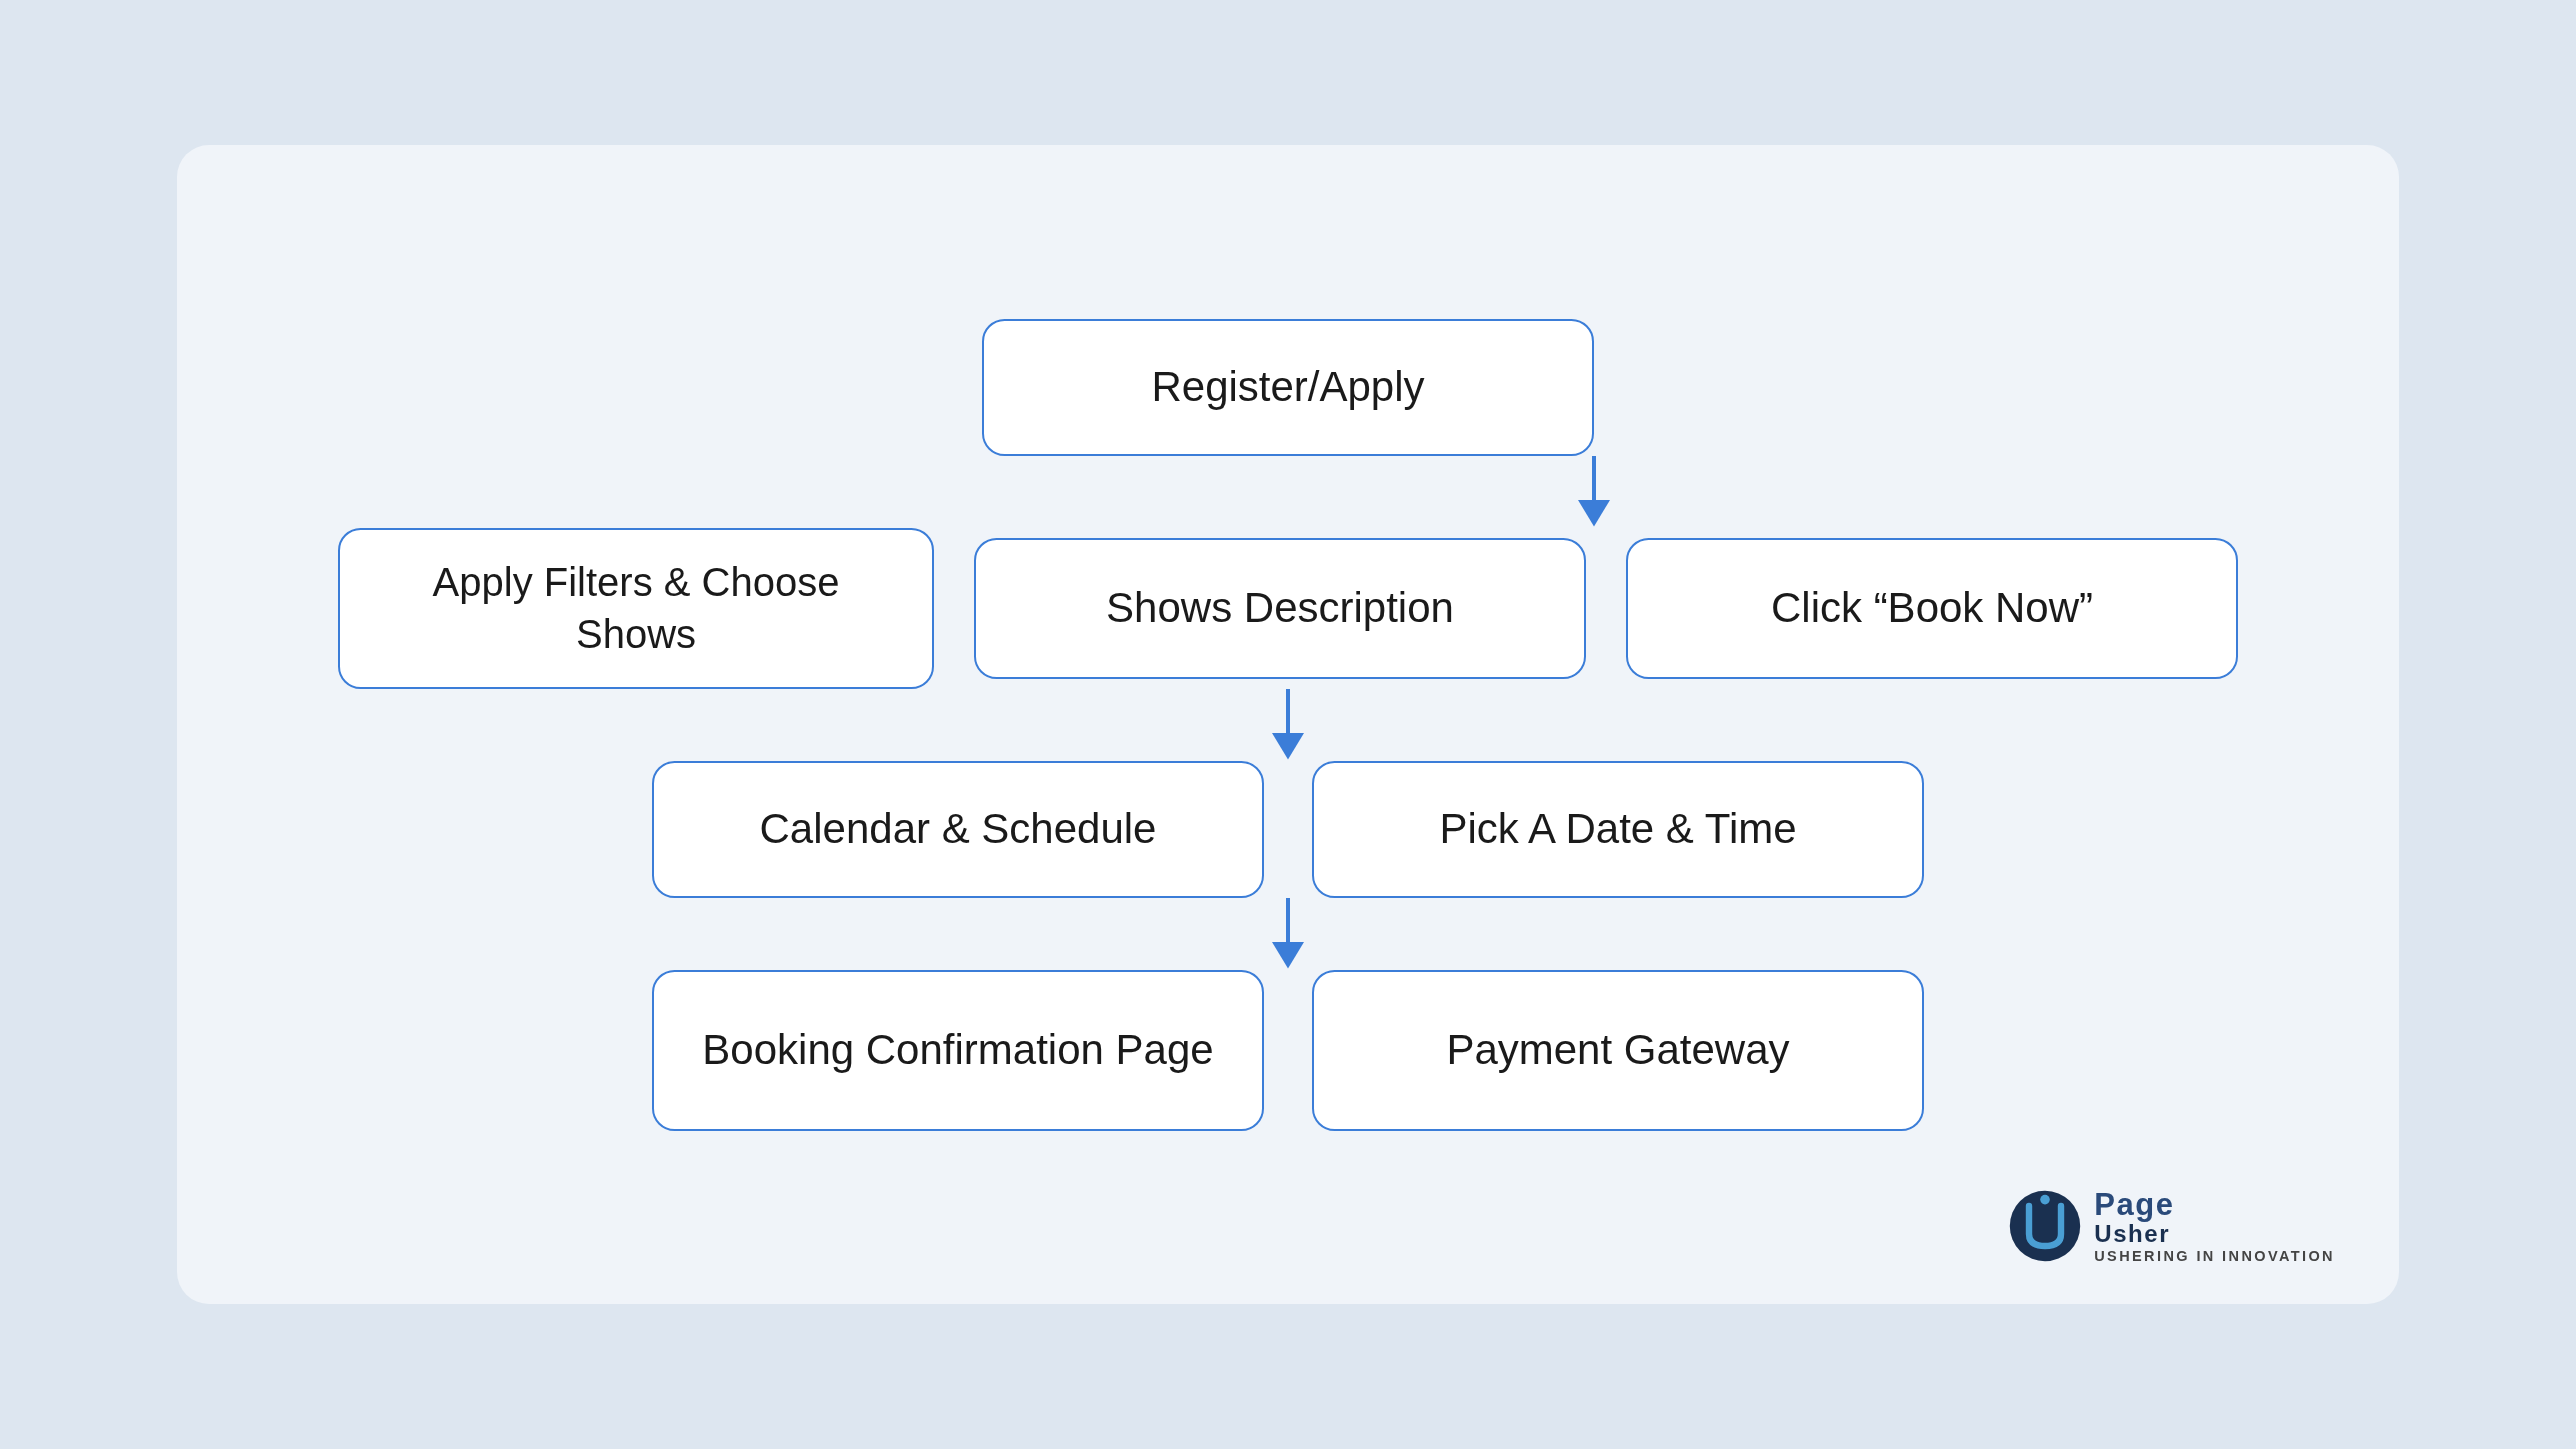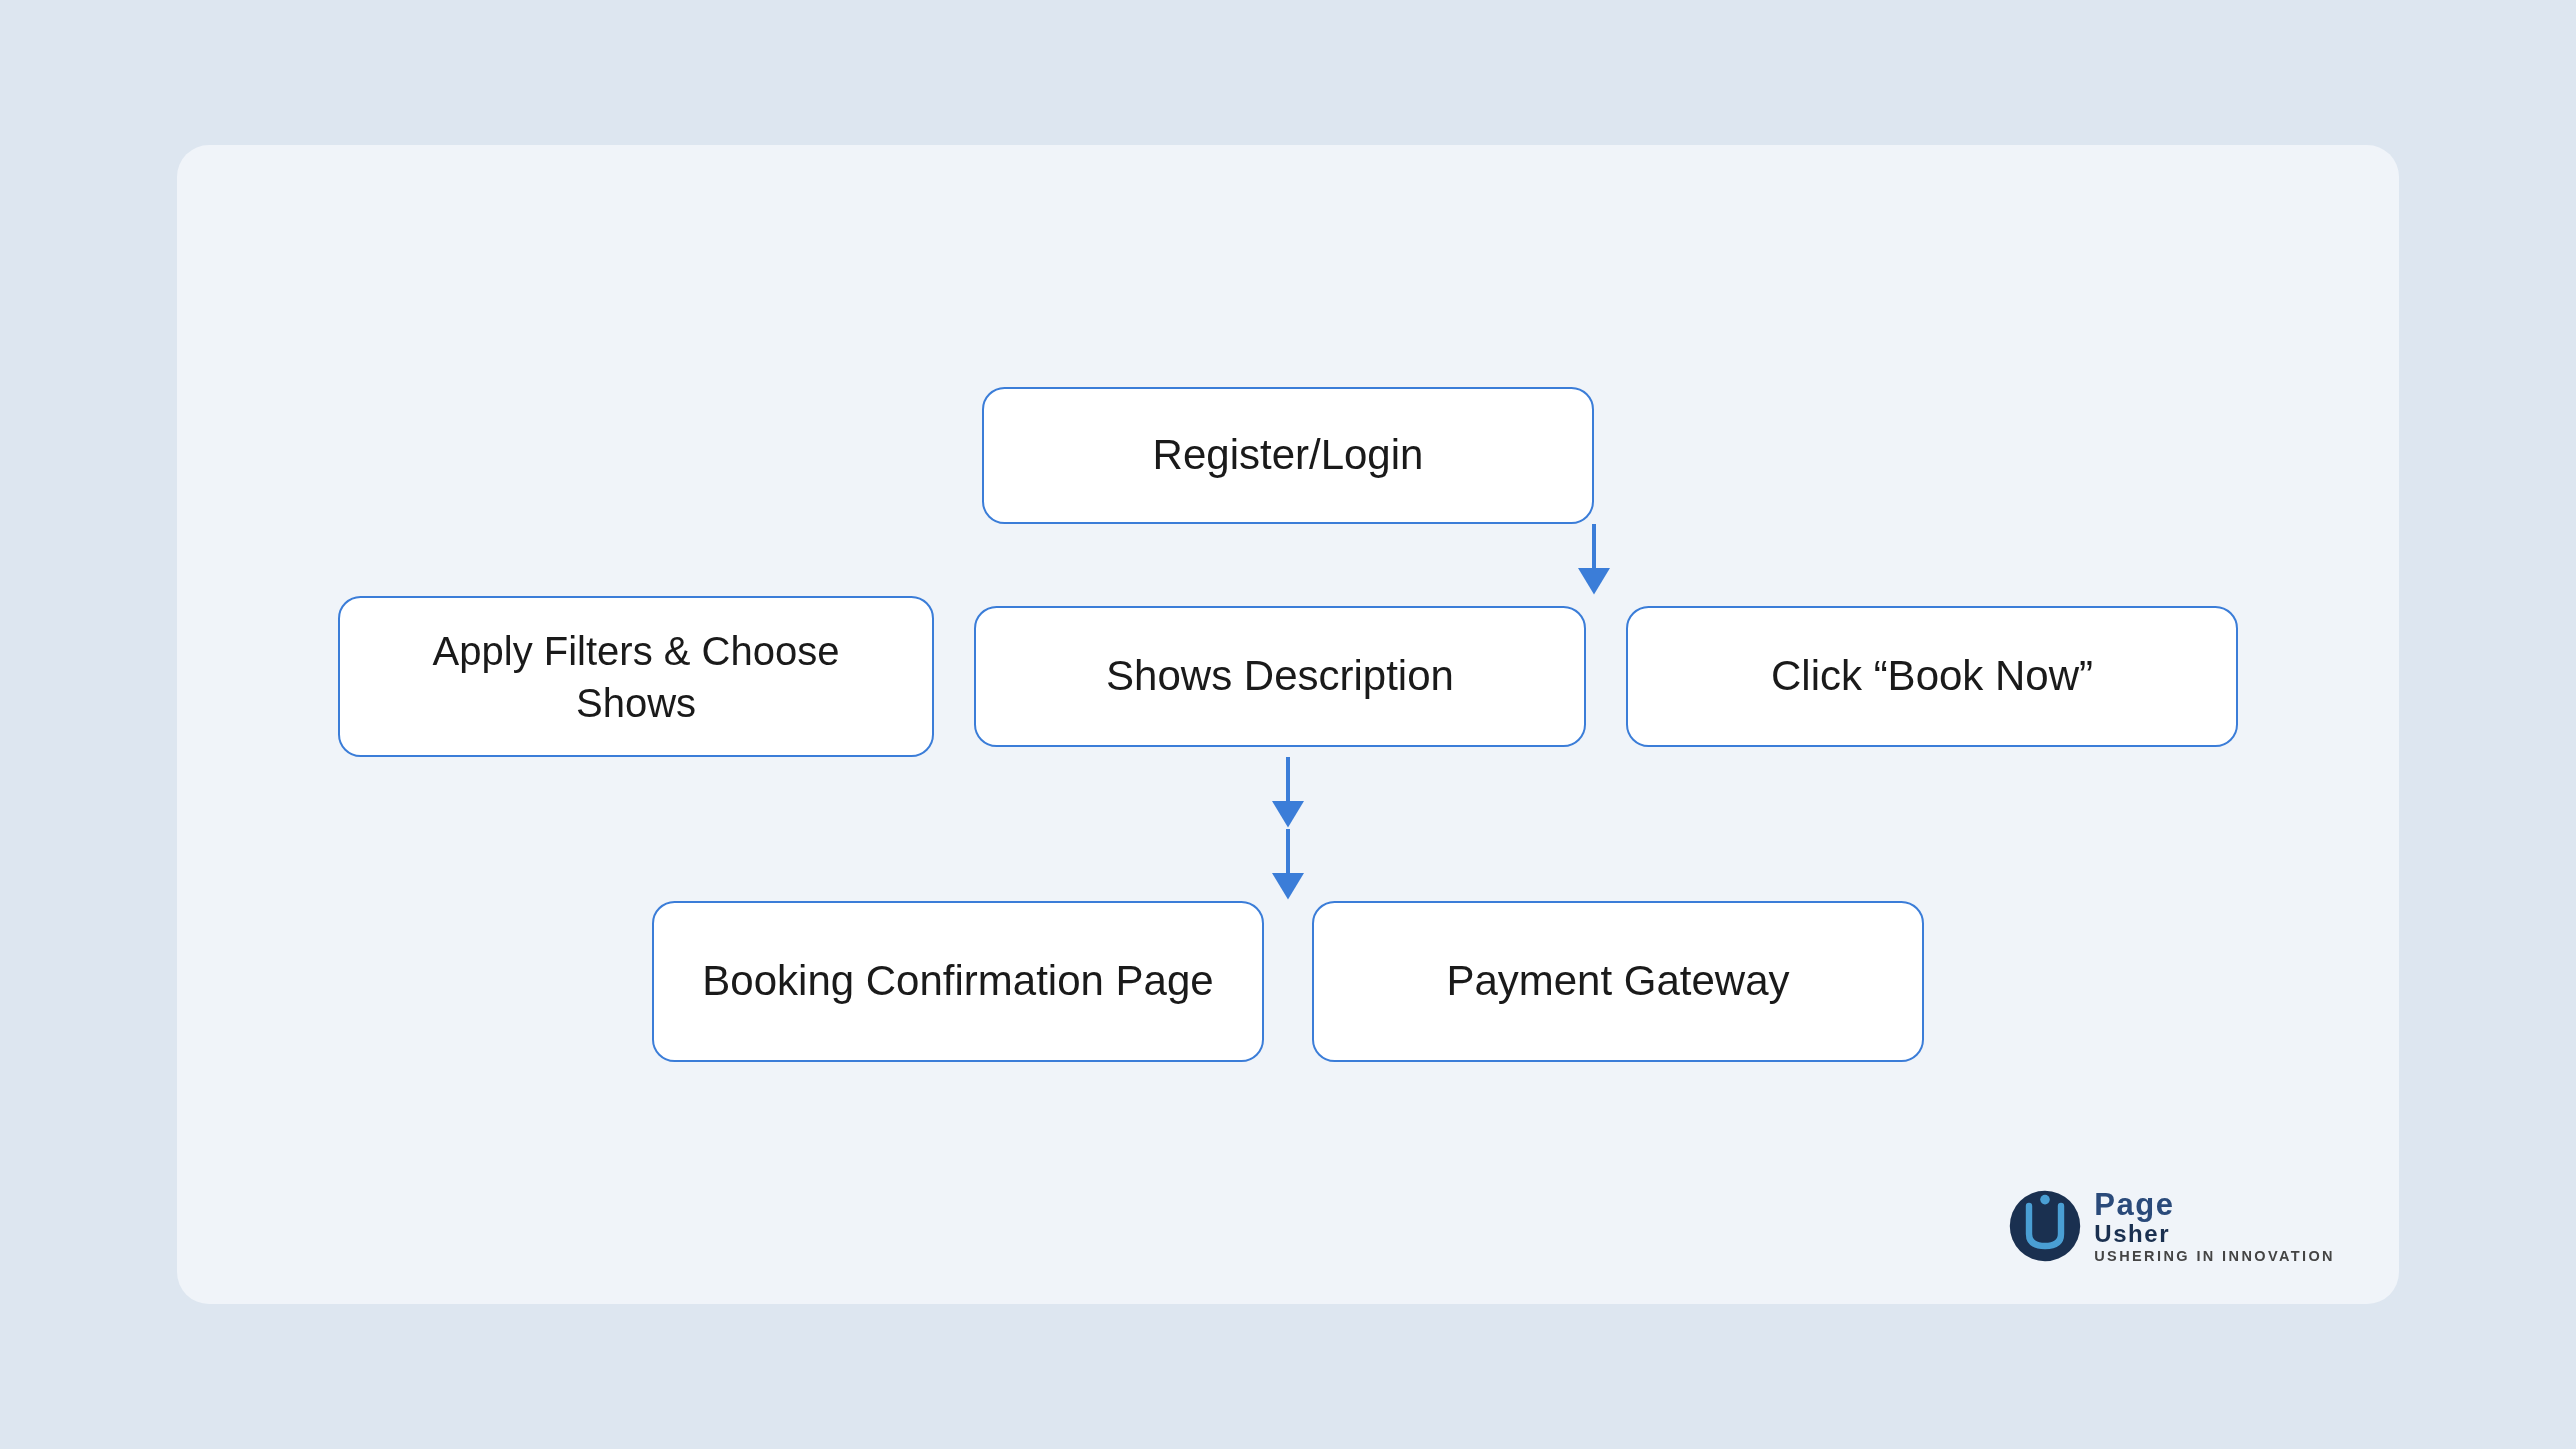--- a/index.html
+++ b/index.html
@@ -153,21 +153,21 @@
   </style>
 </head>
 <body>
 
 <div class="main-card">
 
   <div class="diagram-container">
 
     <div class="row row1">
       <div class="box box-wide">
-        <span>Register/Login</span>
+        <span>Register/Apply</span>
       </div>
     </div>
 
     <div class="arrow-down" style="margin-left: 612px;">
       <svg viewBox="0 0 60 90" fill="none" xmlns="http://www.w3.org/2000/svg">
         <line x1="30" y1="0" x2="30" y2="65" stroke="#3b7dd8" stroke-width="5"></line>
         <polygon points="30,88 10,55 50,55" fill="#3b7dd8"></polygon>
       </svg>
     </div>
 
@@ -183,20 +183,28 @@
       </div>
     </div>
 
     <div class="arrow-down" style="margin-left: 0px;">
       <svg viewBox="0 0 60 90" fill="none" xmlns="http://www.w3.org/2000/svg">
         <line x1="30" y1="0" x2="30" y2="65" stroke="#3b7dd8" stroke-width="5"></line>
         <polygon points="30,88 10,55 50,55" fill="#3b7dd8"></polygon>
       </svg>
     </div>
 
+    <div class="row row3">
+      <div class="box box-wide">
+        <span>Calendar &amp; Schedule</span>
+      </div>
+      <div class="box box-wide">
+        <span>Pick A Date &amp; Time</span>
+      </div>
+    </div>
 
     <div class="arrow-down">
       <svg viewBox="0 0 60 90" fill="none" xmlns="http://www.w3.org/2000/svg">
         <line x1="30" y1="0" x2="30" y2="65" stroke="#3b7dd8" stroke-width="5"></line>
         <polygon points="30,88 10,55 50,55" fill="#3b7dd8"></polygon>
       </svg>
     </div>
 
     <div class="row row4">
       <div class="box box-confirm">

